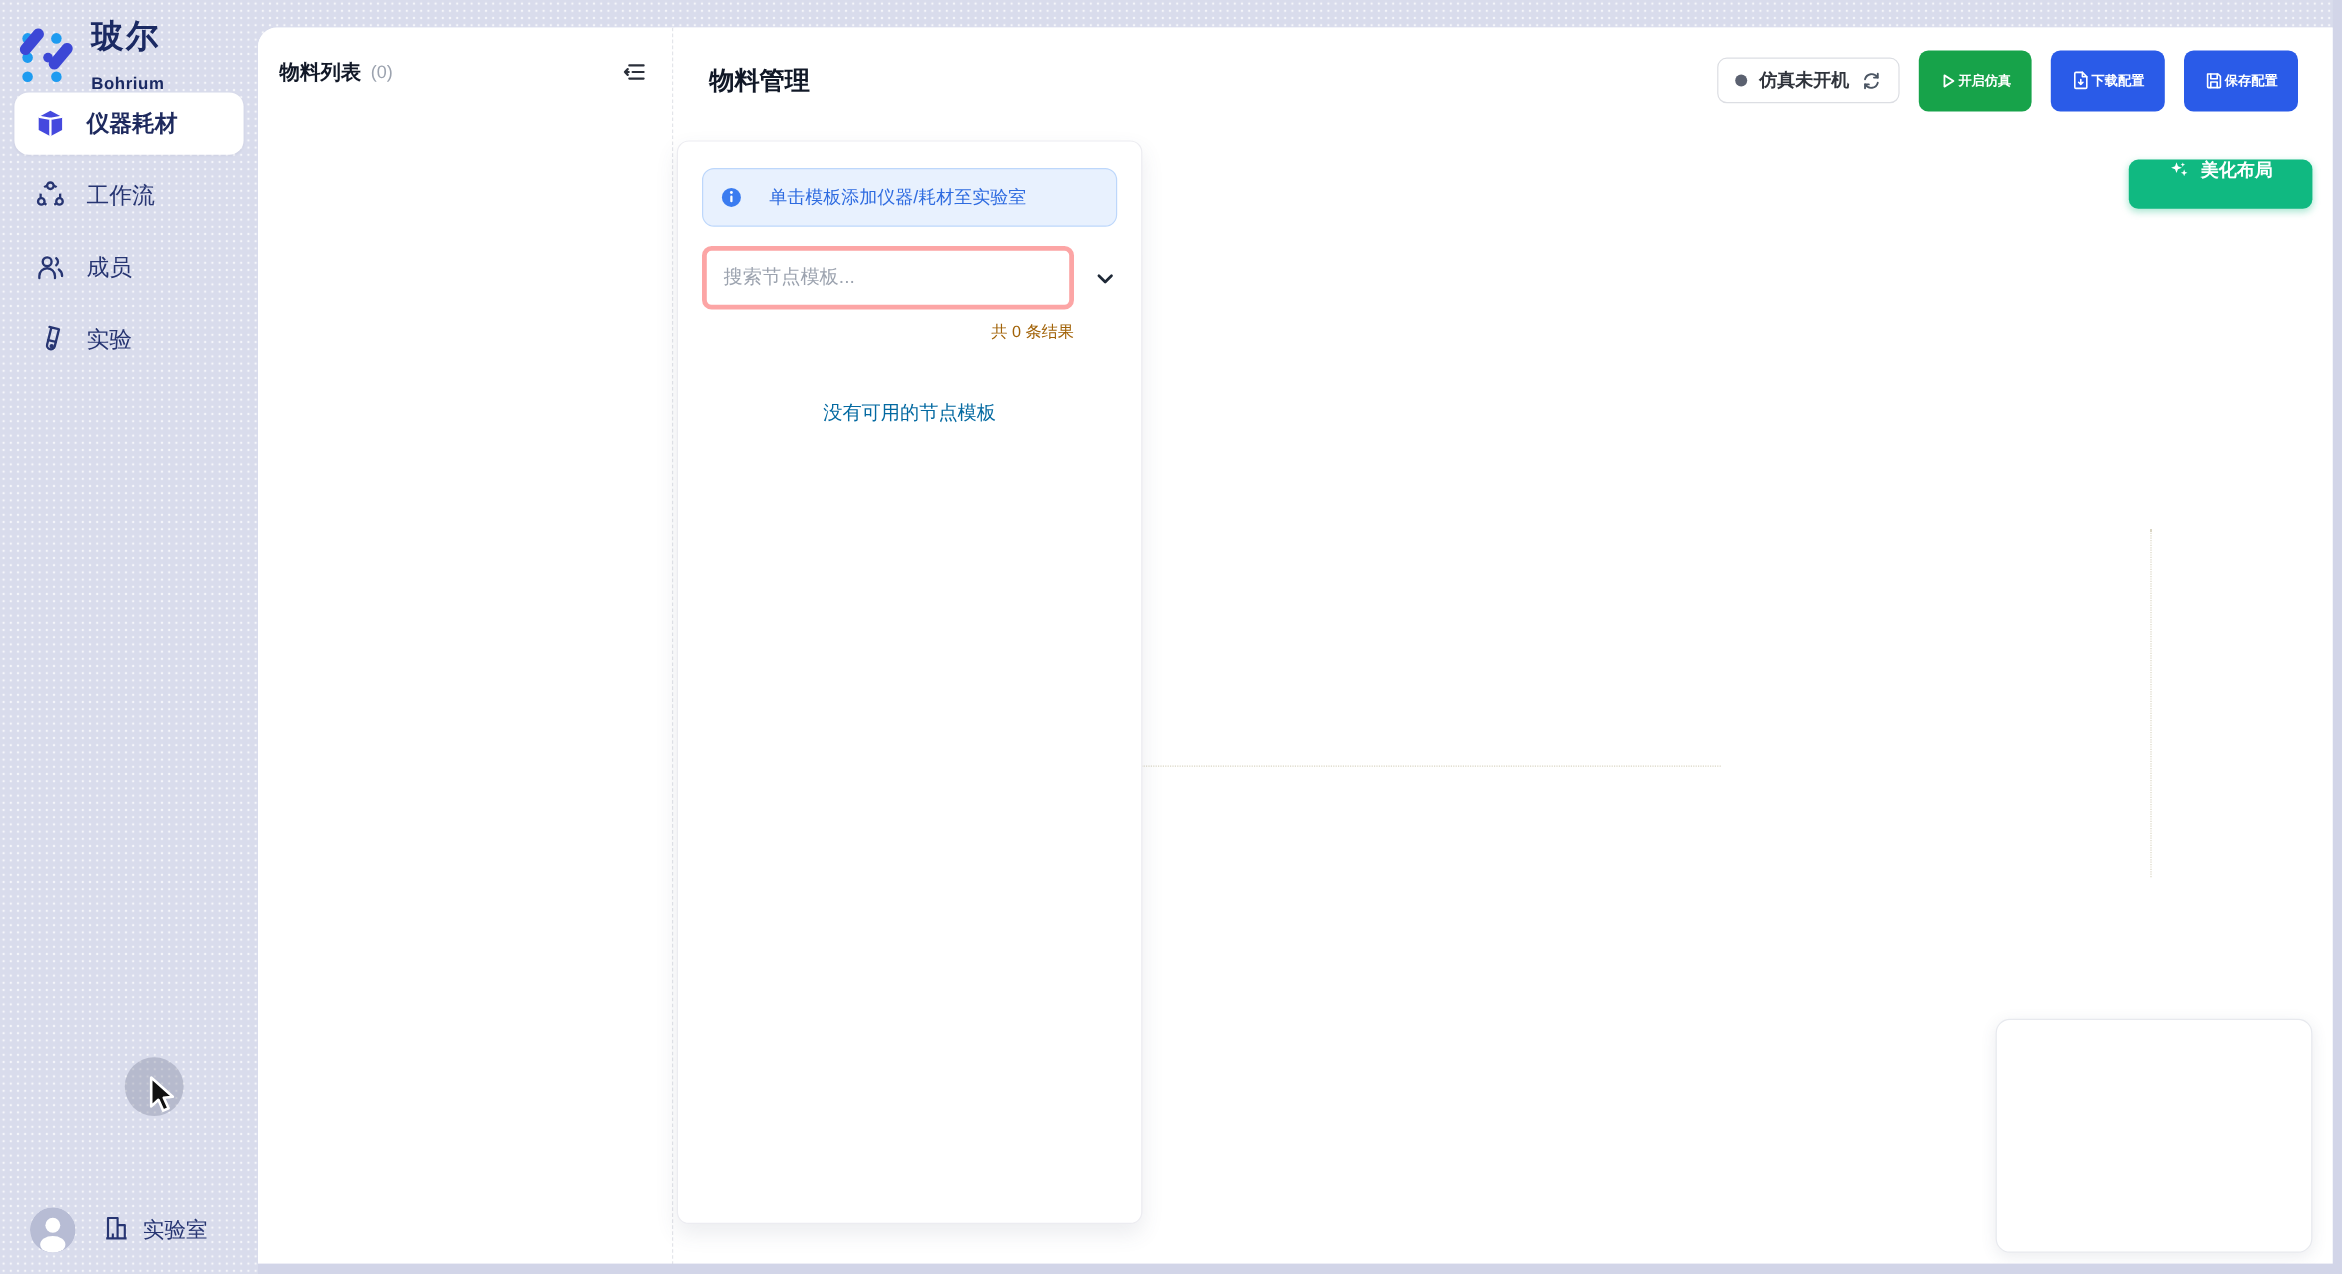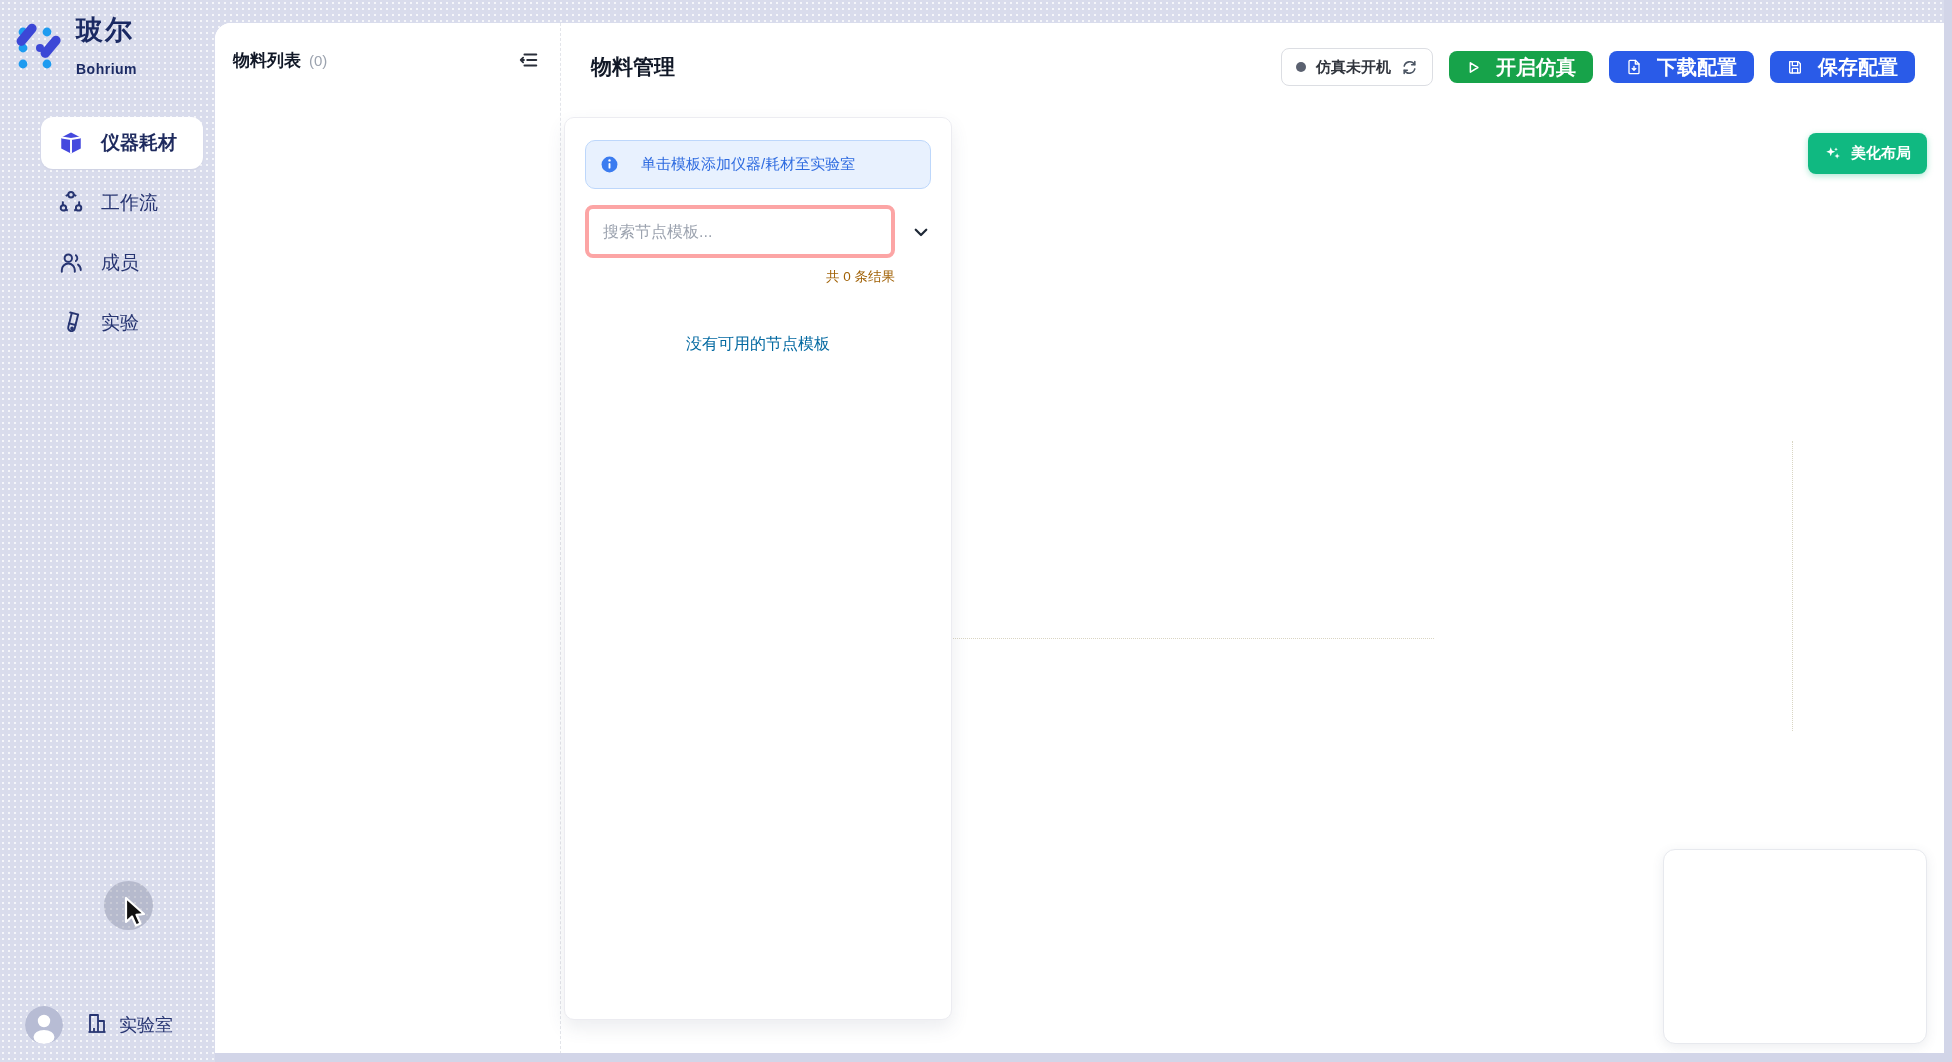--- a/index.html
+++ b/index.html
@@ -12,21 +12,21 @@
     background-image:radial-gradient(circle, rgba(255,255,255,.75) 1.1px, rgba(255,255,255,0) 1.2px);
     background-size:6px 6px;
   }
 
   
   .sidebar{ position:absolute; left:0; top:0; width:215px; height:1062px; }
   .logo-row{ display:flex; align-items:center; gap:12px; padding:16px 0 0 16px; }
   .logo-mark{ width:48px; height:48px; }
   .brand-zh{ font-size:27px; font-weight:bold; color:#1b2a63; line-height:1.05; letter-spacing:2px;}
   .brand-en{ font-size:14px; font-weight:bold; color:#1b2a63; letter-spacing:.5px;margin-top:17px;}
-  .nav{ margin-top:40px; display:flex; flex-direction:column; gap:8px;padding-left:29px; }
+  .nav{ display:flex; flex-direction:column; gap:8px; }
   .nav-item{
     display:flex; align-items:center; gap:17px; height:52px; margin:0 12px;
     padding-left:17px; font-size:19px; color:#273572; cursor:pointer; border-radius:12px;
   }
   .nav-item.active{ background:#ffffff; box-shadow:0 1px 2px rgba(30,40,90,.06); font-weight:bold; color:#1e2a5e;}
   .nav-item .nicon{ width:26px; height:26px; flex:0 0 auto; display:flex; align-items:center; justify-content:center;}
   .sidebar-footer{ position:absolute; left:25px; bottom:18px; display:flex; align-items:center; gap:22px; }
   .avatar{ width:38px; height:38px; border-radius:50%; overflow:hidden; }
   .lab-row{ display:flex; align-items:center; gap:10px; font-size:18px; color:#273572; cursor:pointer;}
 
@@ -50,22 +50,22 @@
   .main-header{ position:absolute; left:0; right:0; top:0; height:88px; display:flex; align-items:center; padding:0 29px; background:#fff; }
   .page-title{ font-size:21px; font-weight:bold; color:#111827; }
   .header-controls{ margin-left:auto; display:flex; align-items:center; gap:16px; }
   .status-chip{
     display:flex; align-items:center; gap:10px; height:38px; padding:0 14px;
     border:1px solid #dcdee3; border-radius:8px; background:#fff; cursor:default;
   }
   .status-dot{ width:10px; height:10px; border-radius:50%; background:#5b6170; }
   .status-text{ font-size:15px; font-weight:600; color:#30343c; }
   .refresh-btn{ background:none; border:none; cursor:pointer; display:flex; align-items:center; }
-  .btn{ display:flex; align-items:center; gap:15px; height:32px; padding:0 17px; border:none; border-radius:8px;
-        font-size:20px; font-weight:600; color:#fff; cursor:pointer; font-family:inherit;}
+  .btn{ display:flex; align-items:center; gap:1px; height:51px; padding:0 17px; border:none; border-radius:8px;
+        font-size:11px; font-weight:600; color:#fff; cursor:pointer; font-family:inherit;}
   .btn-green{ background:#17a34a; }
   .btn-blue{ background:#2a5be8; }
 
   
   .tpl-panel{
     position:absolute; left:2px; top:94px; width:388px; height:903px; background:#fff;
     border:1px solid #ececf1; border-radius:10px; box-shadow:0 8px 18px rgba(70,75,110,.10);
   }
   .tpl-banner{
     margin:22px 20px 0 20px; height:49px; display:flex; align-items:center; gap:22px;
@@ -80,22 +80,22 @@
   .search-input::placeholder{ color:#9ca3af; }
   .chevron-btn{ margin-left:17px; background:none; border:none; cursor:pointer; display:flex; }
   .result-count{ margin:10px 20px 0 20px; width:310px; text-align:right; font-size:13.5px; color:#a16207; }
   .empty-text{ margin-top:48px; text-align:center; font-size:16px; color:#0369a1; }
 
   
   .guide-h{ position:absolute; left:345px; top:615px; width:527px; border-top:1.5px dotted #d9d5c3; }
   .guide-v{ position:absolute; left:1230px; top:418px; height:290px; border-left:1.5px dotted #d9d5c3; }
 
   .beautify-btn{
-    position:absolute; right:17px; top:110px; height:41px; display:flex; align-items:center; gap:9px;
-    padding:0 16px; background:#10b981; border:none; border-radius:8px; color:#fff; font-size:15px;
+    position:absolute; right:17px; top:110px; height:41px; display:flex; align-items:flex-start; gap:9px;
+    padding:0 33px; background:#10b981; border:none; border-radius:8px; color:#fff; font-size:15px;
     font-weight:600; cursor:pointer; box-shadow:0 2px 6px rgba(16,185,129,.35); font-family:inherit;
   }
 
   .minimap{
     position:absolute; right:17px; bottom:20px; width:264px; height:195px; background:#fff;
     border:1px solid #e7e9ee; border-radius:12px; box-shadow:0 3px 12px rgba(70,75,110,.10);
   }
 
   
   .click-ripple{ position:absolute; left:104px; top:881px; width:49px; height:49px; border-radius:50%;

